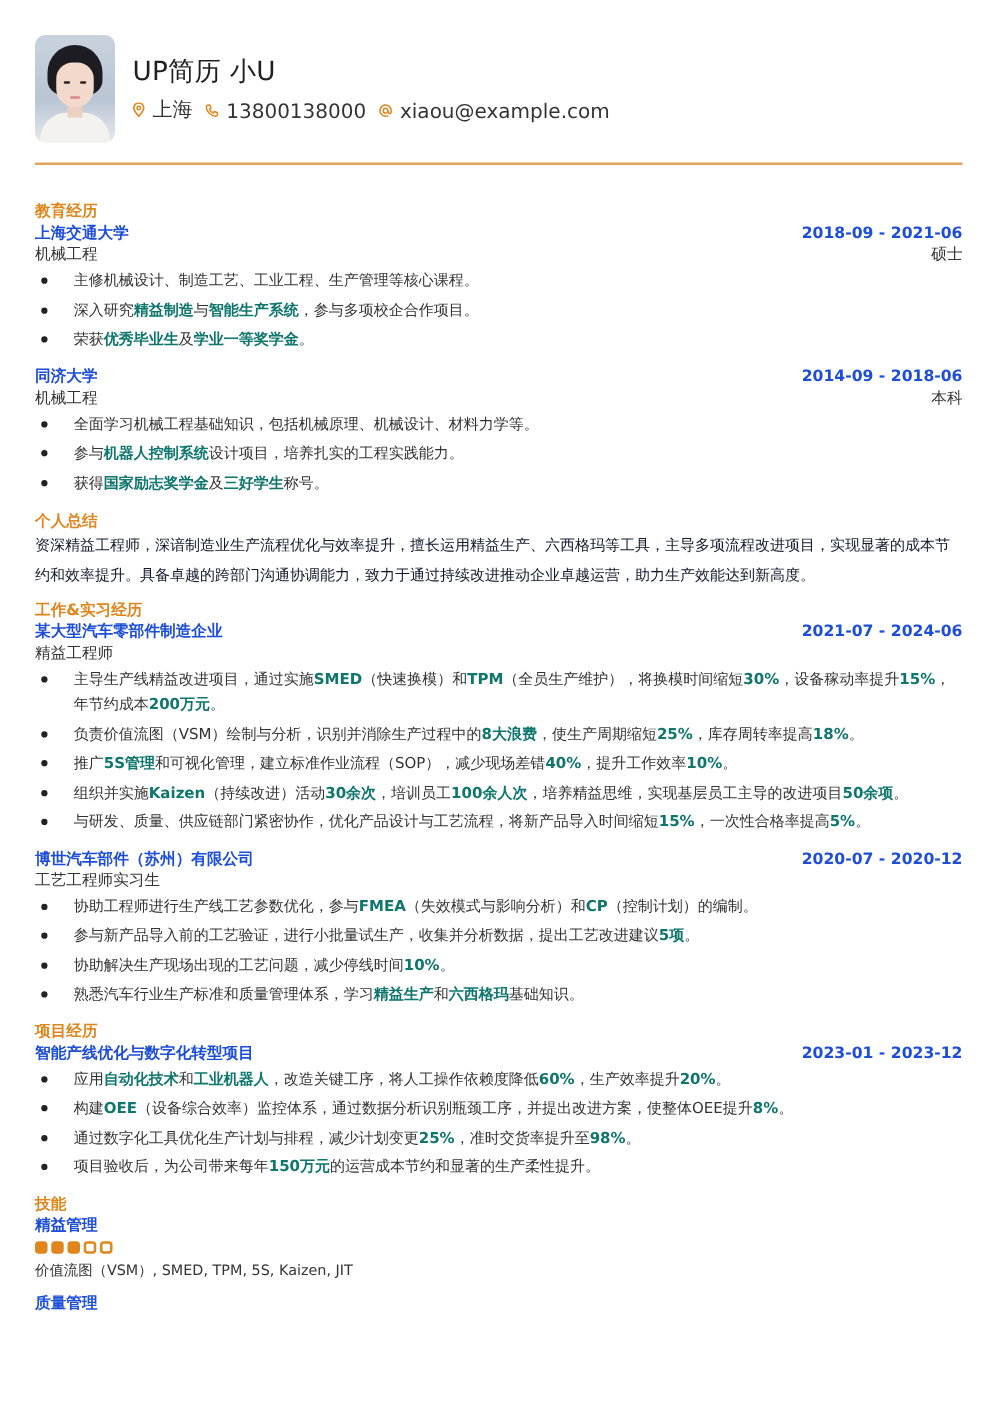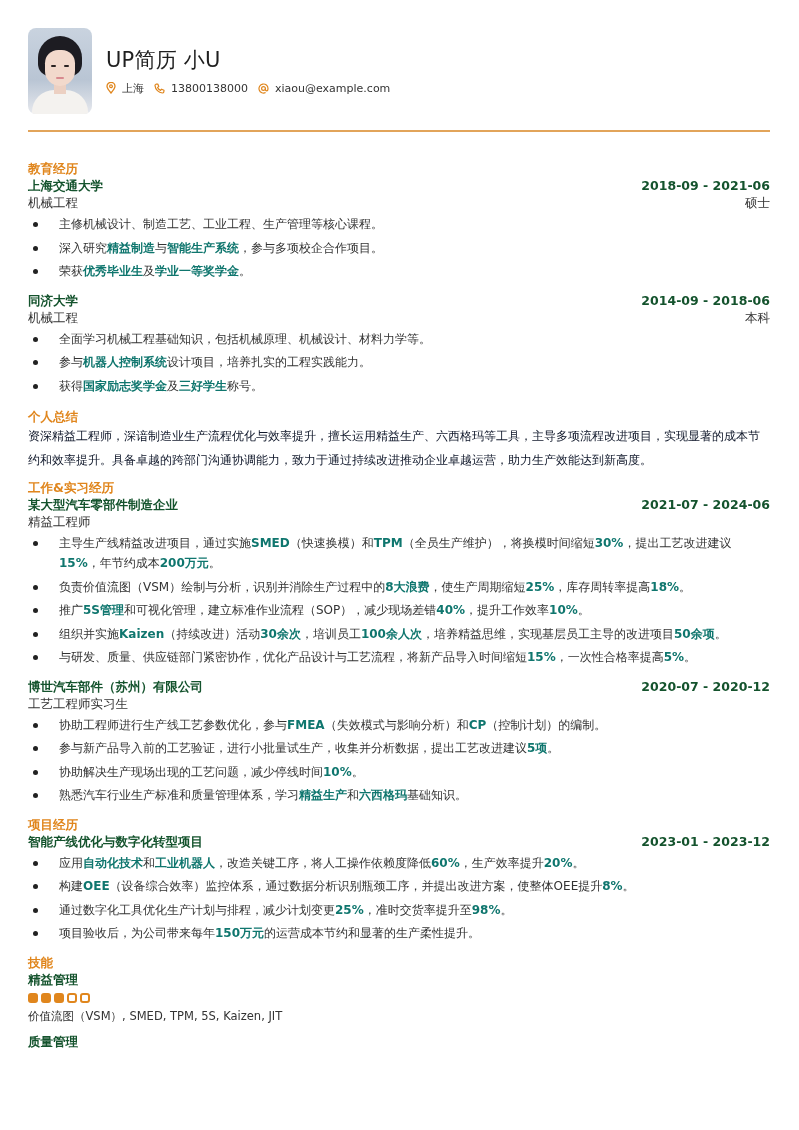--- a/index.html
+++ b/index.html
@@ -9,29 +9,29 @@
   .header { position:absolute; left:28px; top:28px; height:86px; display:flex; align-items:center; }
   .photo { width:64px; height:86px; border-radius:8px; overflow:hidden; background:linear-gradient(180deg,#c9d3df 0%, #b9c5d4 60%, #e7e9ee 100%); position:relative; }
   .photo .hair { position:absolute; left:10px; top:8px; width:44px; height:40px; border-radius:22px 22px 12px 12px; background:#1d1c22; }
   .photo .face { position:absolute; left:17px; top:22px; width:30px; height:36px; border-radius:14px 14px 16px 16px; background:#f2d9cc; }
   .photo .neck { position:absolute; left:26px; top:54px; width:12px; height:12px; background:#ecd0c2; }
   .photo .body { position:absolute; left:4px; top:62px; width:56px; height:30px; border-radius:22px 22px 0 0; background:#f4f2ef; }
   .photo .eye { position:absolute; top:37px; width:5px; height:2px; background:#2a2323; border-radius:2px; }
   .photo .lip { position:absolute; left:28px; top:49px; width:8px; height:2px; background:#d88a8f; border-radius:2px; }
   .head-info { margin-left:14px; }
   .name { font-size:21px; font-weight:500; color:#1f1f1f; line-height:26px; letter-spacing:0.2px; }
-  .contacts { margin-top:8px; display:flex; font-size:11px; color:#333; }
+  .contacts { margin-top:8px; display:flex; font-size:16px; color:#333; }
   .contact { display:flex; align-items:center; margin-right:10px; }
   .contact svg { margin-right:6px; }
 
   .rule { position:absolute; left:28px; top:130px; width:742px; height:2px; background:#e2a45a; }
 
   .content { position:absolute; left:28px; top:160px; width:742px; }
   .sec-title { color:#e0861d; font-size:12.5px; font-weight:bold; line-height:17px; }
-  .entry-head { display:flex; justify-content:space-between; font-size:12.5px; font-weight:bold; color:#14532d; line-height:17px; }
+  .entry-head { display:flex; justify-content:space-between; font-size:12.5px; font-weight:bold; color:#1d4ed8; line-height:17px; }
   .entry-sub { display:flex; justify-content:space-between; font-size:12.5px; color:#333; line-height:17px; }
   ul.bullets { list-style:none; margin:3px 0 0 0; padding:0; }
   ul.bullets li { position:relative; padding-left:31px; font-size:12px; color:#333; line-height:20px; margin-bottom:3.5px; }
   ul.bullets li::before { content:""; position:absolute; left:5px; top:8px; width:5px; height:5px; border-radius:50%; background:#222; }
   ul.bullets li b { font-weight:bold; color:#0f766e; }
   .summary { font-size:12px; color:#0f172a; line-height:23.5px; }
   .gap-s { height:7px; }
   .gap-m { height:9px; }
 
   .dots { display:flex; gap:3px; margin:5px 0 4px 0; }
@@ -134,21 +134,21 @@
       <div class="sec-title">工作&amp;实习经历</div>
       <div>
         <div class="entry-head">
           <span>某大型汽车零部件制造企业</span>
           <span>2021-07 - 2024-06</span>
         </div>
         <div class="entry-sub">
           <span>精益工程师</span>
         </div>
         <ul class="bullets">
-            <li><span>主导生产线精益改进项目，通过实施</span><b>SMED</b><span>（快速换模）和</span><b>TPM</b><span>（全员生产维护），将换模时间缩短</span><b>30%</b><span>，提出工艺改进建议</span><b>15%</b><span>，年节约成本</span><b>200万元</b><span>。</span></li>
+            <li><span>主导生产线精益改进项目，通过实施</span><b>SMED</b><span>（快速换模）和</span><b>TPM</b><span>（全员生产维护），将换模时间缩短</span><b>30%</b><span>，设备稼动率提升</span><b>15%</b><span>，年节约成本</span><b>200万元</b><span>。</span></li>
             <li><span>负责价值流图（VSM）绘制与分析，识别并消除生产过程中的</span><b>8大浪费</b><span>，使生产周期缩短</span><b>25%</b><span>，库存周转率提高</span><b>18%</b><span>。</span></li>
             <li><span>推广</span><b>5S管理</b><span>和可视化管理，建立标准作业流程（SOP），减少现场差错</span><b>40%</b><span>，提升工作效率</span><b>10%</b><span>。</span></li>
             <li><span>组织并实施</span><b>Kaizen</b><span>（持续改进）活动</span><b>30余次</b><span>，培训员工</span><b>100余人次</b><span>，培养精益思维，实现基层员工主导的改进项目</span><b>50余项</b><span>。</span></li>
             <li><span>与研发、质量、供应链部门紧密协作，优化产品设计与工艺流程，将新产品导入时间缩短</span><b>15%</b><span>，一次性合格率提高</span><b>5%</b><span>。</span></li>
           </ul>
       </div>
       <div class="gap-s"></div>
       <div>
         <div class="entry-head">
           <span>博世汽车部件（苏州）有限公司</span>

